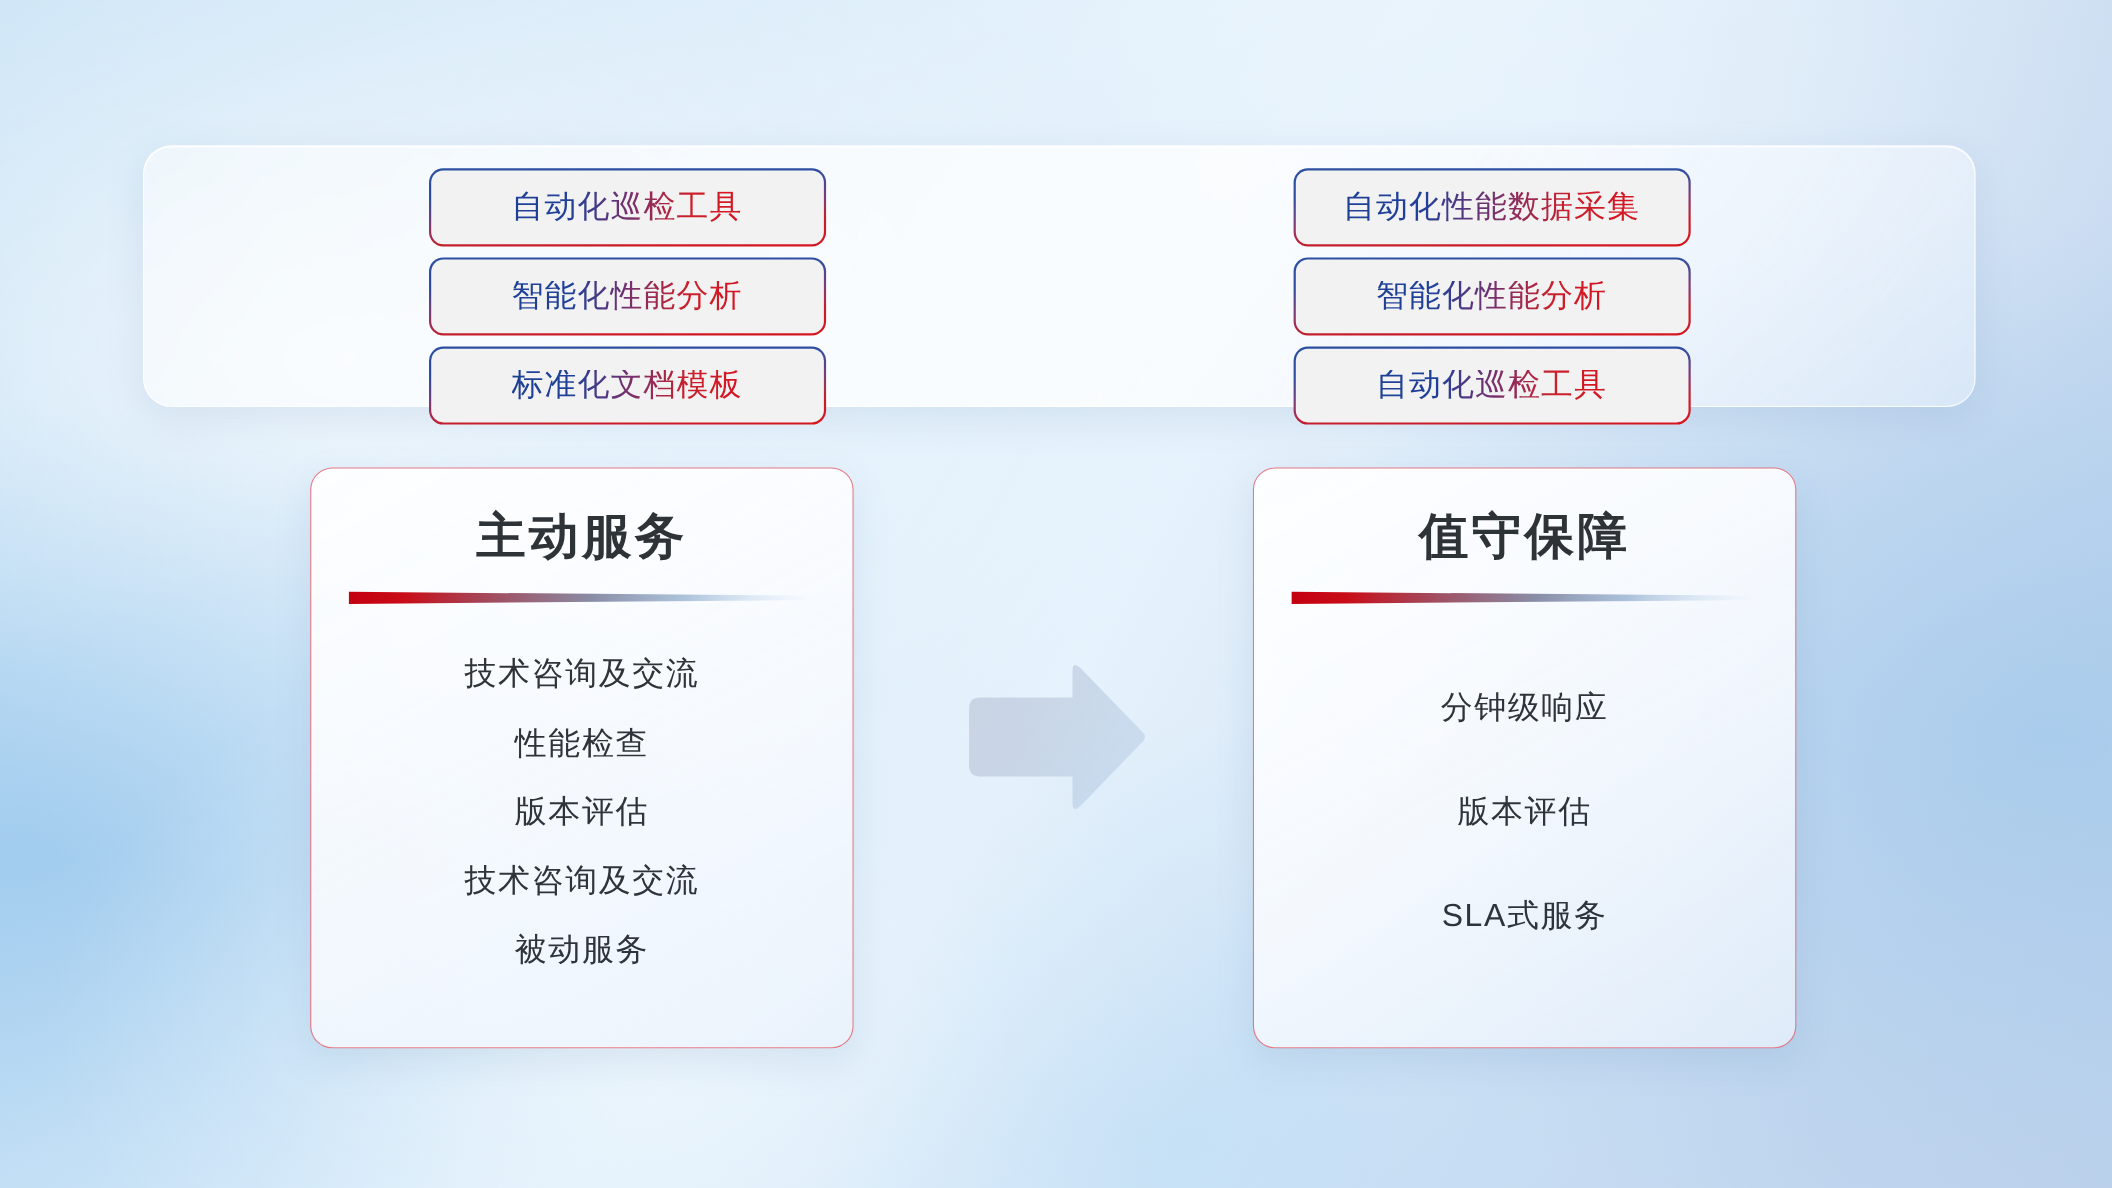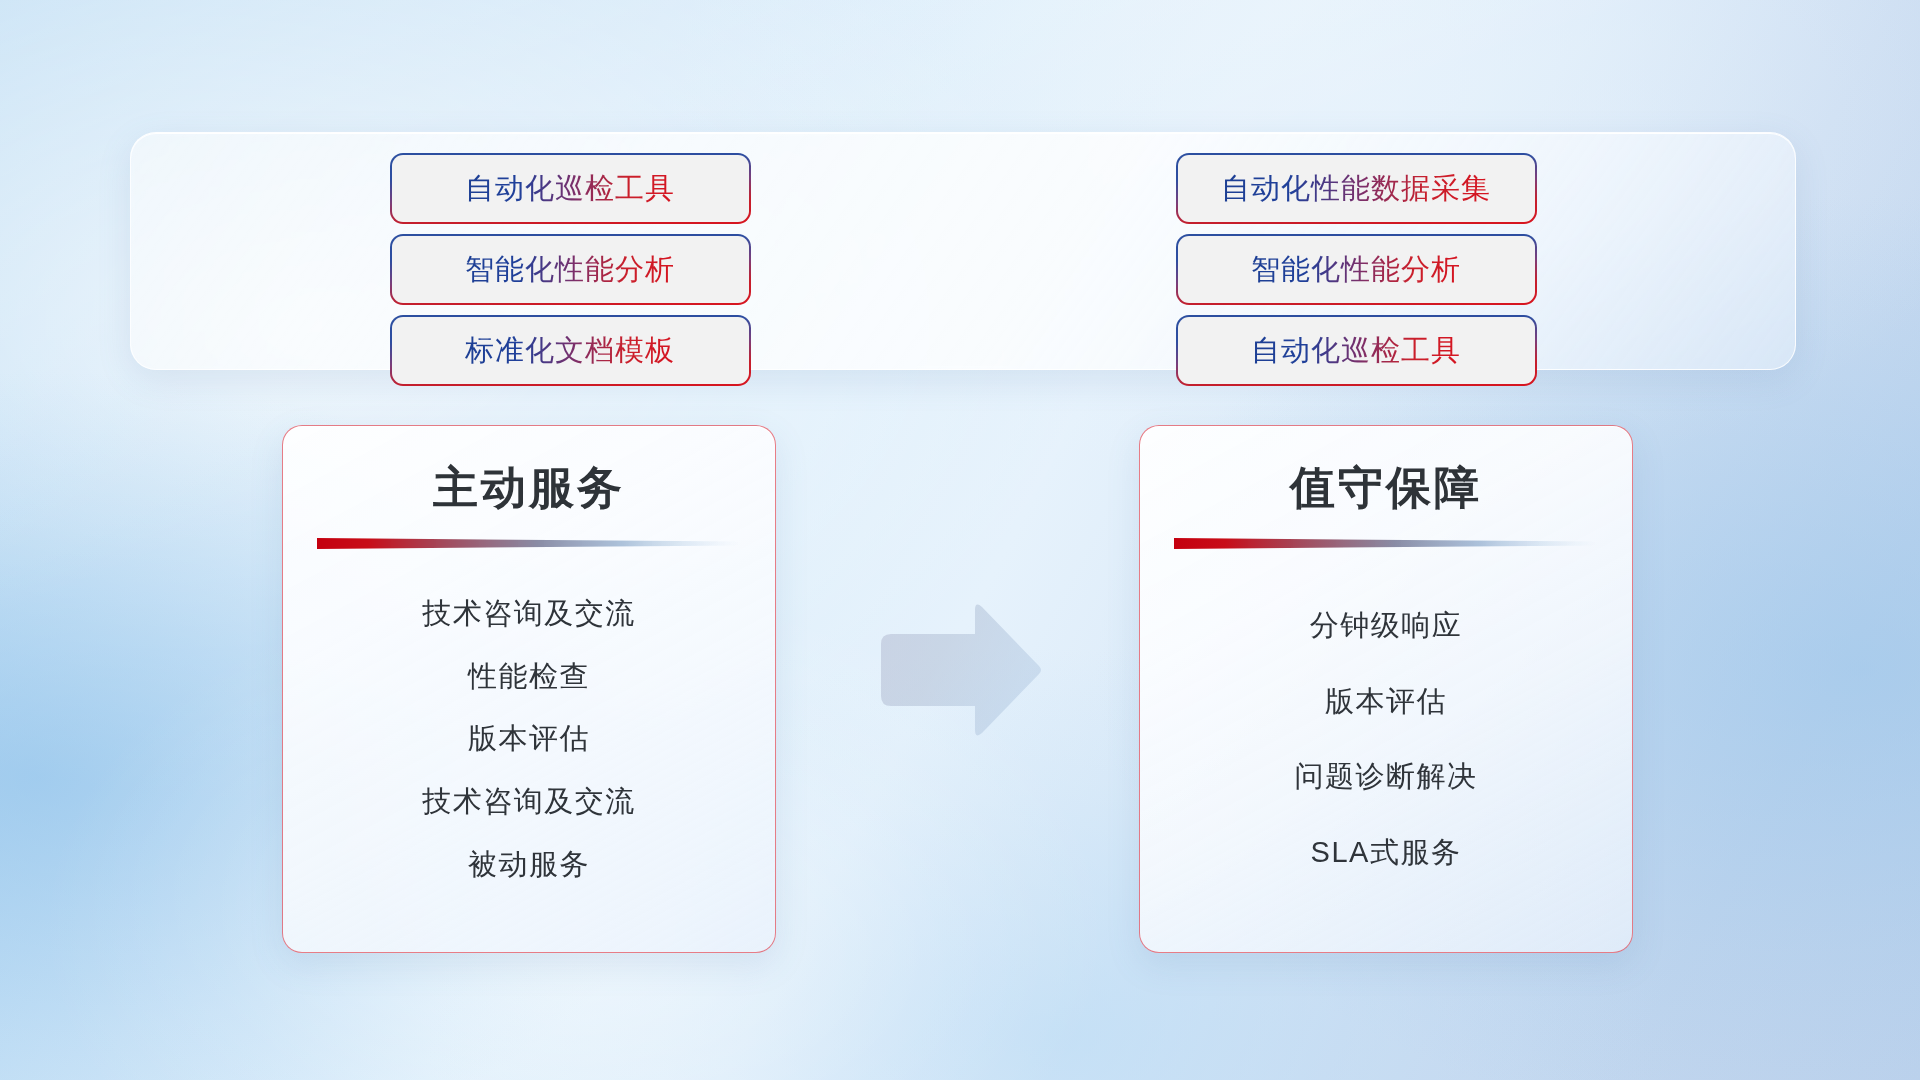--- a/index.html
+++ b/index.html
@@ -321,18 +321,17 @@
             <stop offset="100%" stop-color="#c9dcf0" stop-opacity="0"></stop>
           </linearGradient>
         </defs>
         <polygon points="0,2 430,5.5 430,9.5 0,13" fill="url(#divGradR)"></polygon>
       </svg>
     </div>
 
     <div class="card-list">
       <div class="card-list-item">分钟级响应</div>
       <div class="card-list-item">版本评估</div>
-      <div class="card-list-item">问题诊断解决</div>
       <div class="card-list-item">SLA式服务</div>
     </div>
   </div>
 
 </div>
 
 </body></html>

